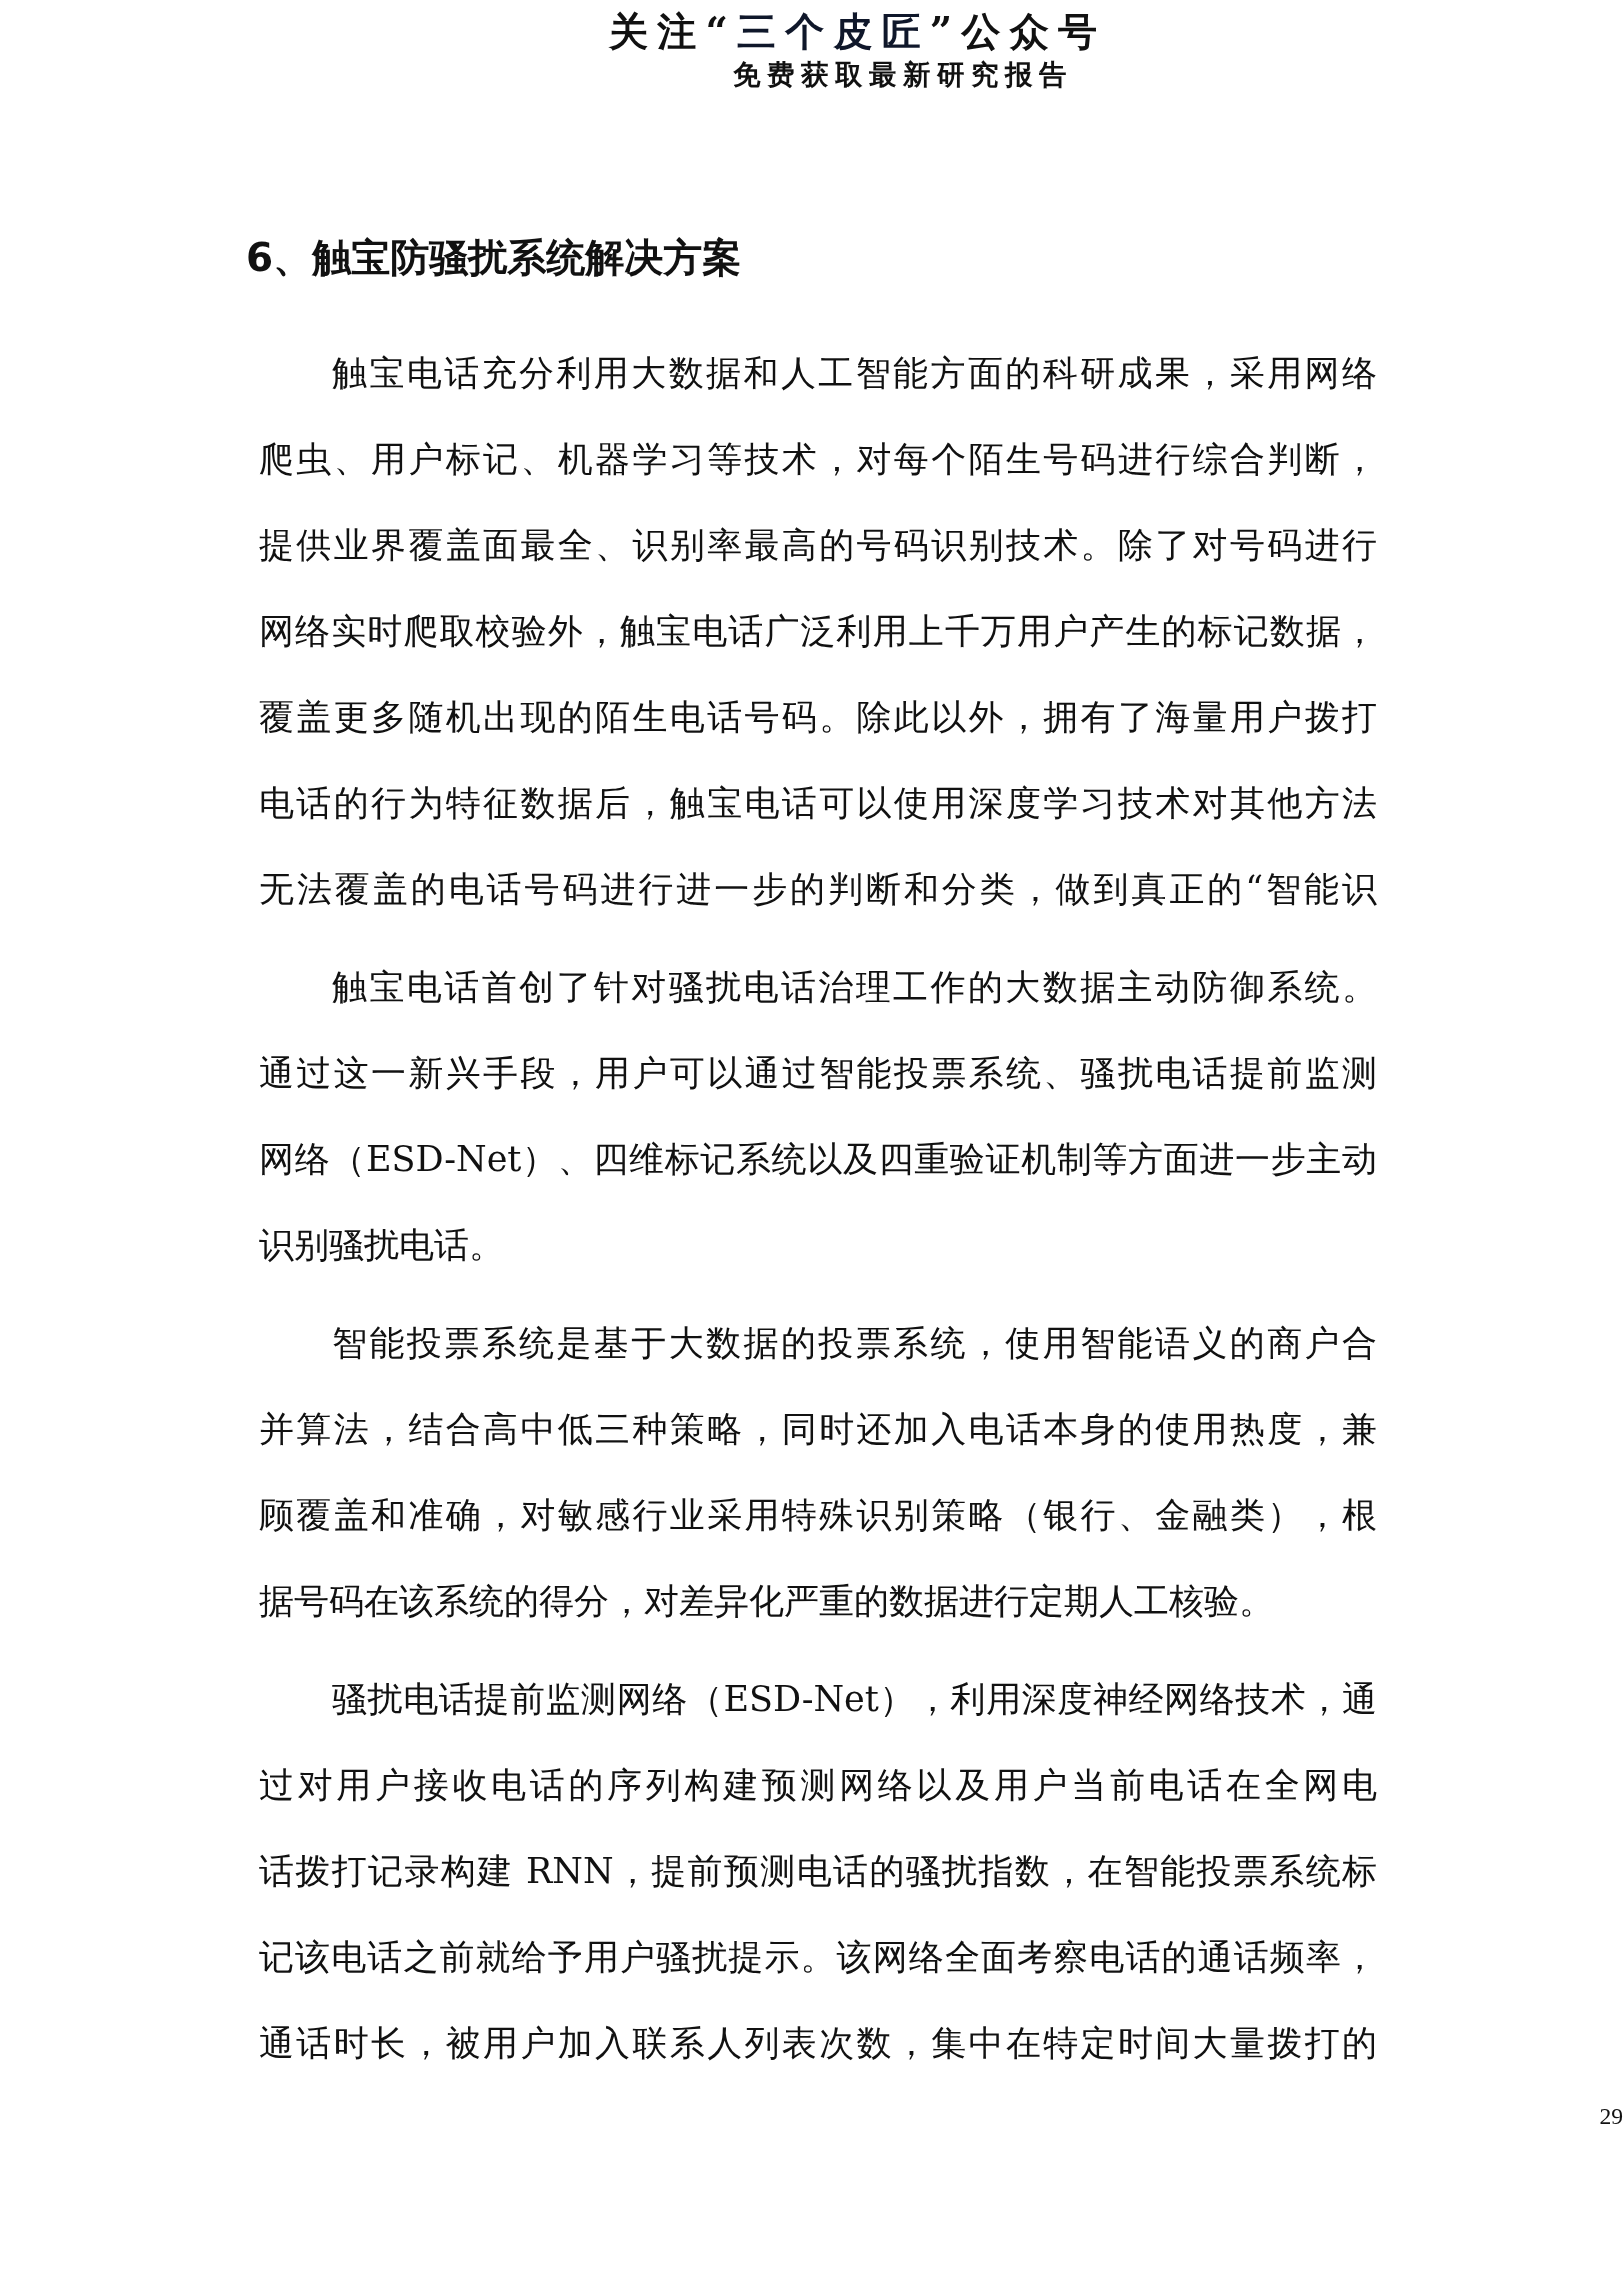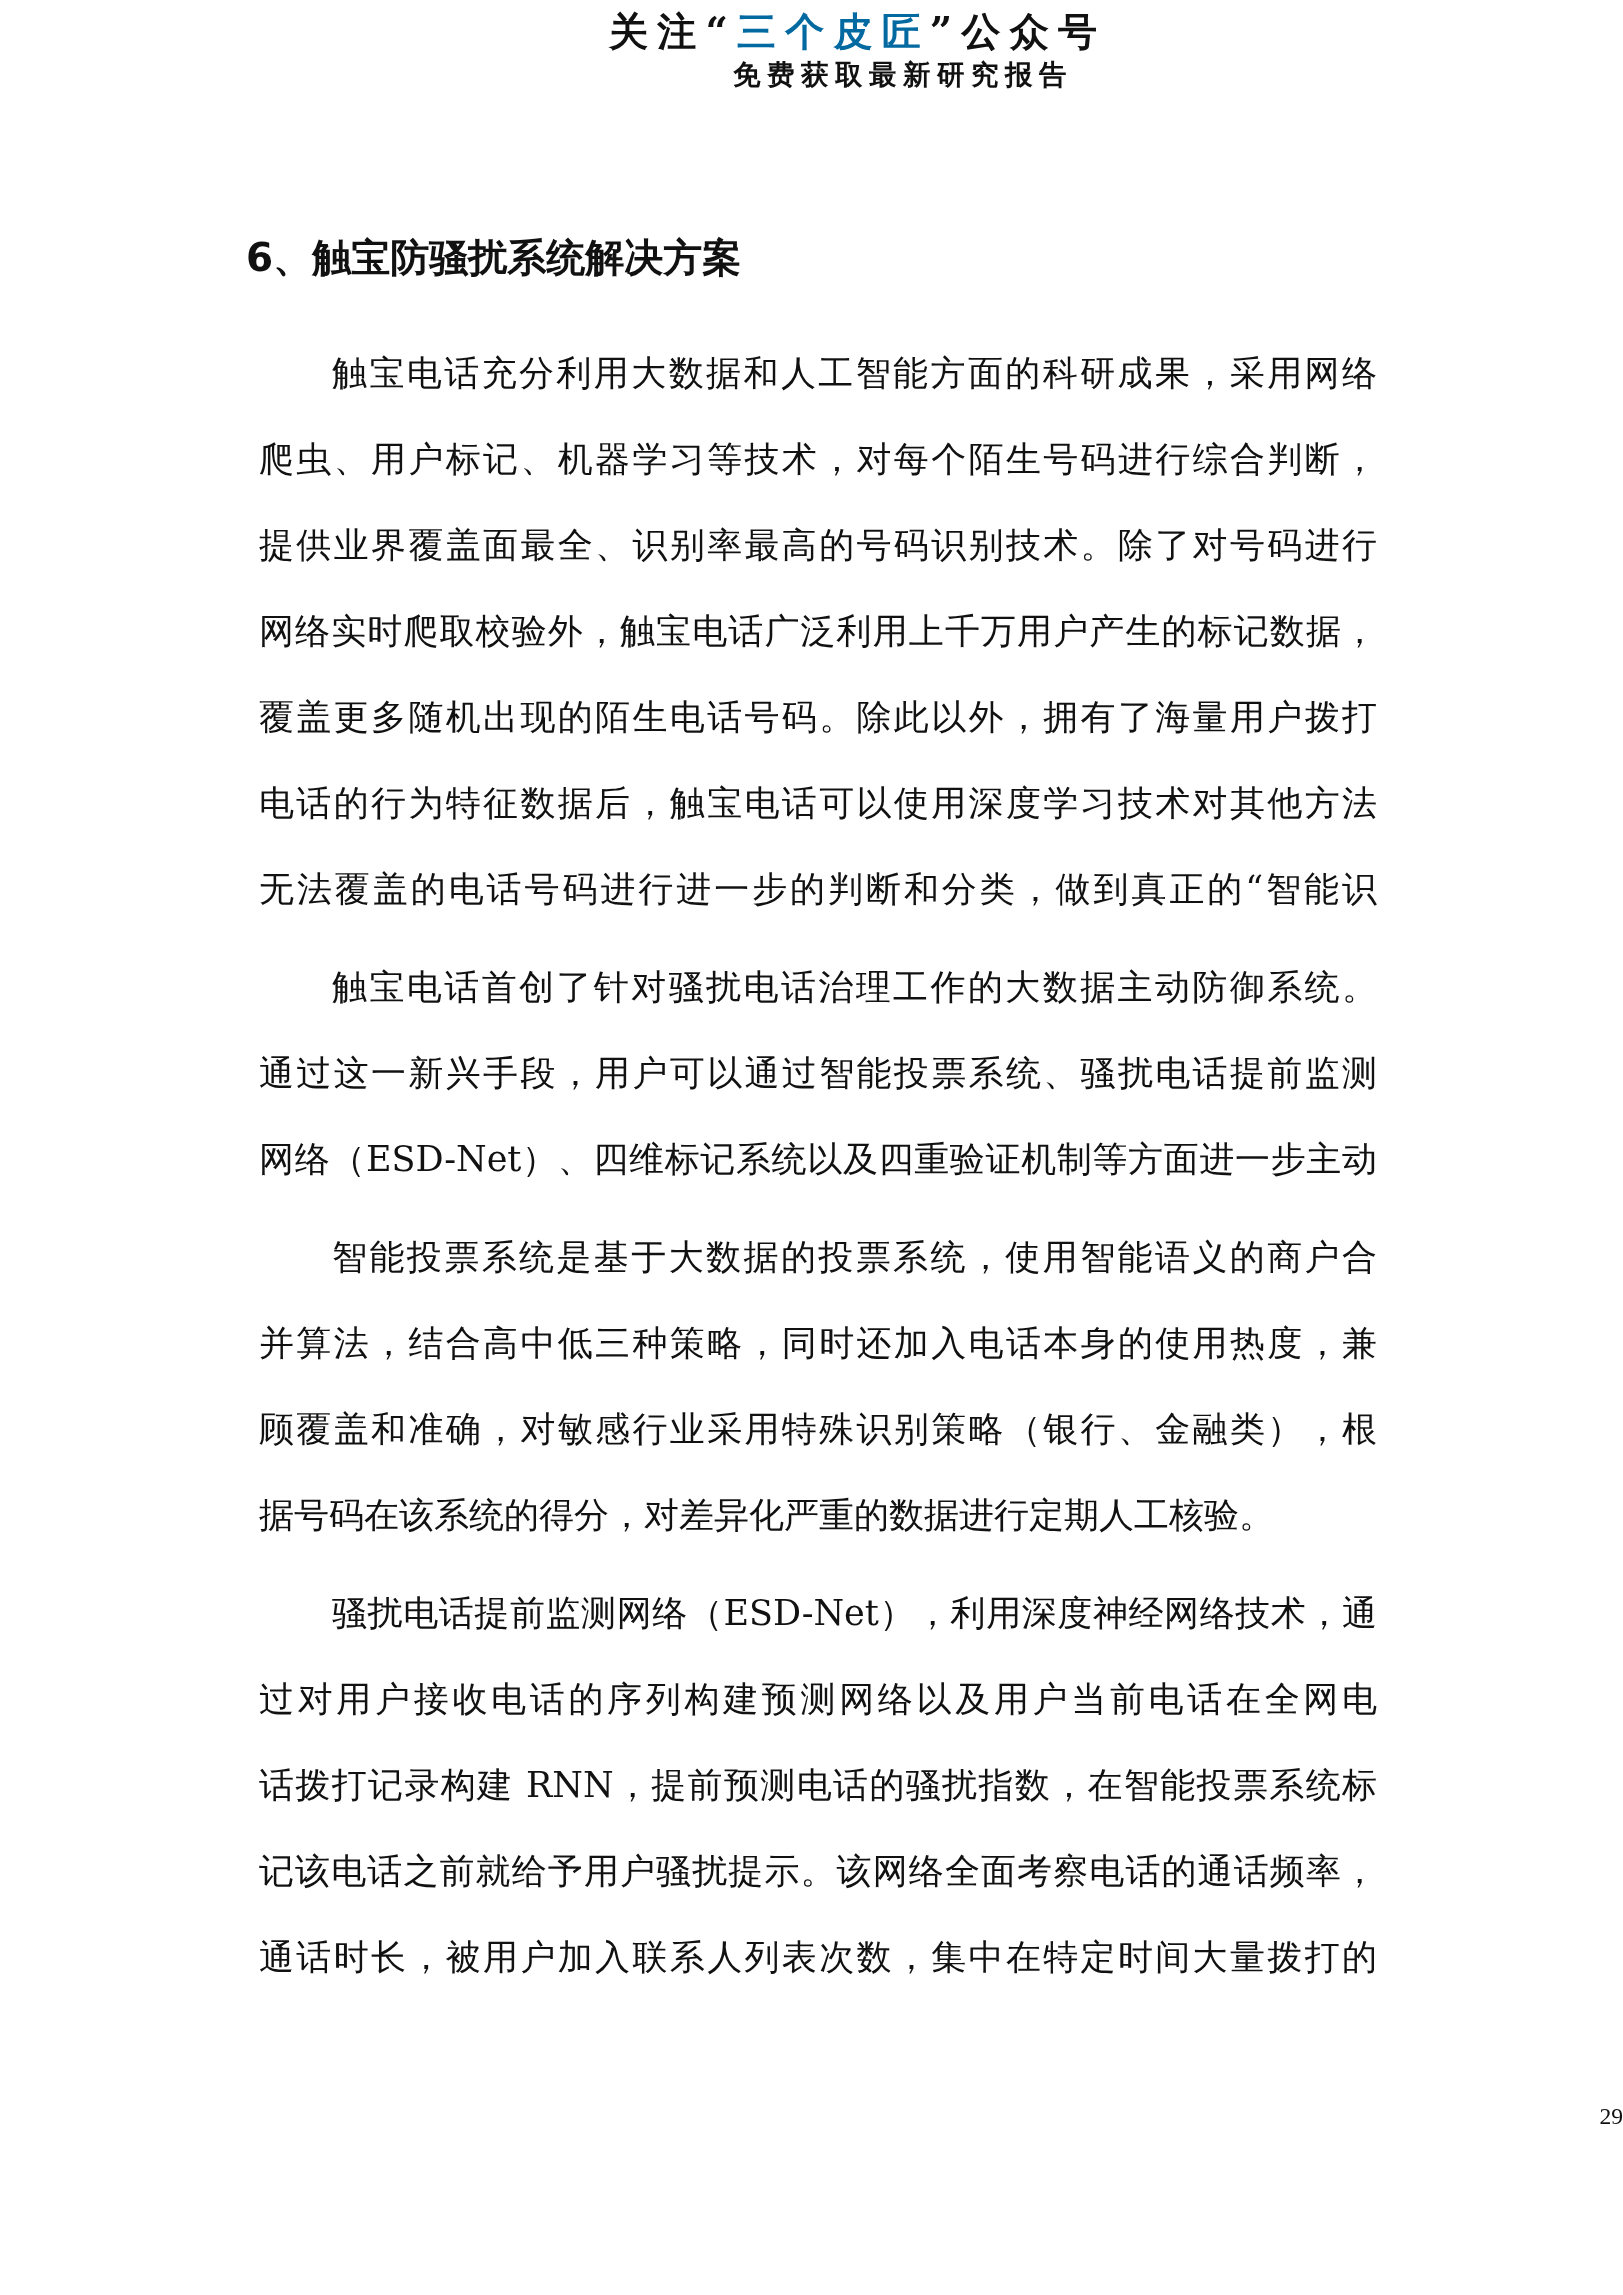--- a/index.html
+++ b/index.html
@@ -1,21 +1,21 @@
 <!DOCTYPE html>
 <html style="font-size:10.5px"><head>
 <meta charset="utf-8">
 <style>
   html, body { margin: 0; padding: 0; background: #ffffff; }
   body { width: 1623px; height: 2295px; position: relative; overflow: hidden;
          font-family: "DejaVu Serif", "Liberation Serif", serif; color: #111; }
   .banner { position: absolute; top: 0; left: 0; width: 1623px; height: 105px; }
   .banner-l1 { position: absolute; left: 609px; top: 7.9px; font-size: 39px; font-weight: bold;
                letter-spacing: 9.2px; white-space: nowrap; font-family: "DejaVu Serif", serif; line-height: 46px; }
-  .banner-l1 .hl { color: #0369a1; }
+  .banner-l1 .hl { color: #0f172a; }
   .banner-l2 { position: absolute; left: 733px; top: 56px; font-size: 27.5px; font-weight: bold;
                letter-spacing: 6.5px; white-space: nowrap; line-height: 37px; }
   .section-title { position: absolute; left: 246px; top: 233px; font-size: 39px; font-weight: bold;
                    font-family: "DejaVu Sans", sans-serif; white-space: nowrap; line-height: 50px; }
   .body-text { position: absolute; left: 247px; top: 318px; width: 1142px; }
   .para { margin: 12px; }
   .line { display: block; height: 86px; line-height: 86px; font-size: 35px; white-space: nowrap;
           text-align: justify; text-align-last: justify; font-family: "DejaVu Serif", serif; }
   .line.indent { padding-left: 73px; }
   .line.last { text-align-last: left; }
@@ -39,20 +39,21 @@
     <span class="line">提供业界覆盖面最全、识别率最高的号码识别技术。除了对号码进行</span>
     <span class="line">网络实时爬取校验外，触宝电话广泛利用上千万用户产生的标记数据，</span>
     <span class="line">覆盖更多随机出现的陌生电话号码。除此以外，拥有了海量用户拨打</span>
     <span class="line">电话的行为特征数据后，触宝电话可以使用深度学习技术对其他方法</span>
     <span class="line">无法覆盖的电话号码进行进一步的判断和分类，做到真正的“智能识</span>
   </div>
   <div class="para">
     <span class="line indent">触宝电话首创了针对骚扰电话治理工作的大数据主动防御系统。</span>
     <span class="line">通过这一新兴手段，用户可以通过智能投票系统、骚扰电话提前监测</span>
     <span class="line">网络（ESD-Net）、四维标记系统以及四重验证机制等方面进一步主动</span>
+    <span class="line last">识别骚扰电话。</span>
   </div>
   <div class="para">
     <span class="line indent">智能投票系统是基于大数据的投票系统，使用智能语义的商户合</span>
     <span class="line">并算法，结合高中低三种策略，同时还加入电话本身的使用热度，兼</span>
     <span class="line">顾覆盖和准确，对敏感行业采用特殊识别策略（银行、金融类），根</span>
     <span class="line last">据号码在该系统的得分，对差异化严重的数据进行定期人工核验。</span>
   </div>
   <div class="para">
     <span class="line indent">骚扰电话提前监测网络（ESD-Net），利用深度神经网络技术，通</span>
     <span class="line">过对用户接收电话的序列构建预测网络以及用户当前电话在全网电</span>

